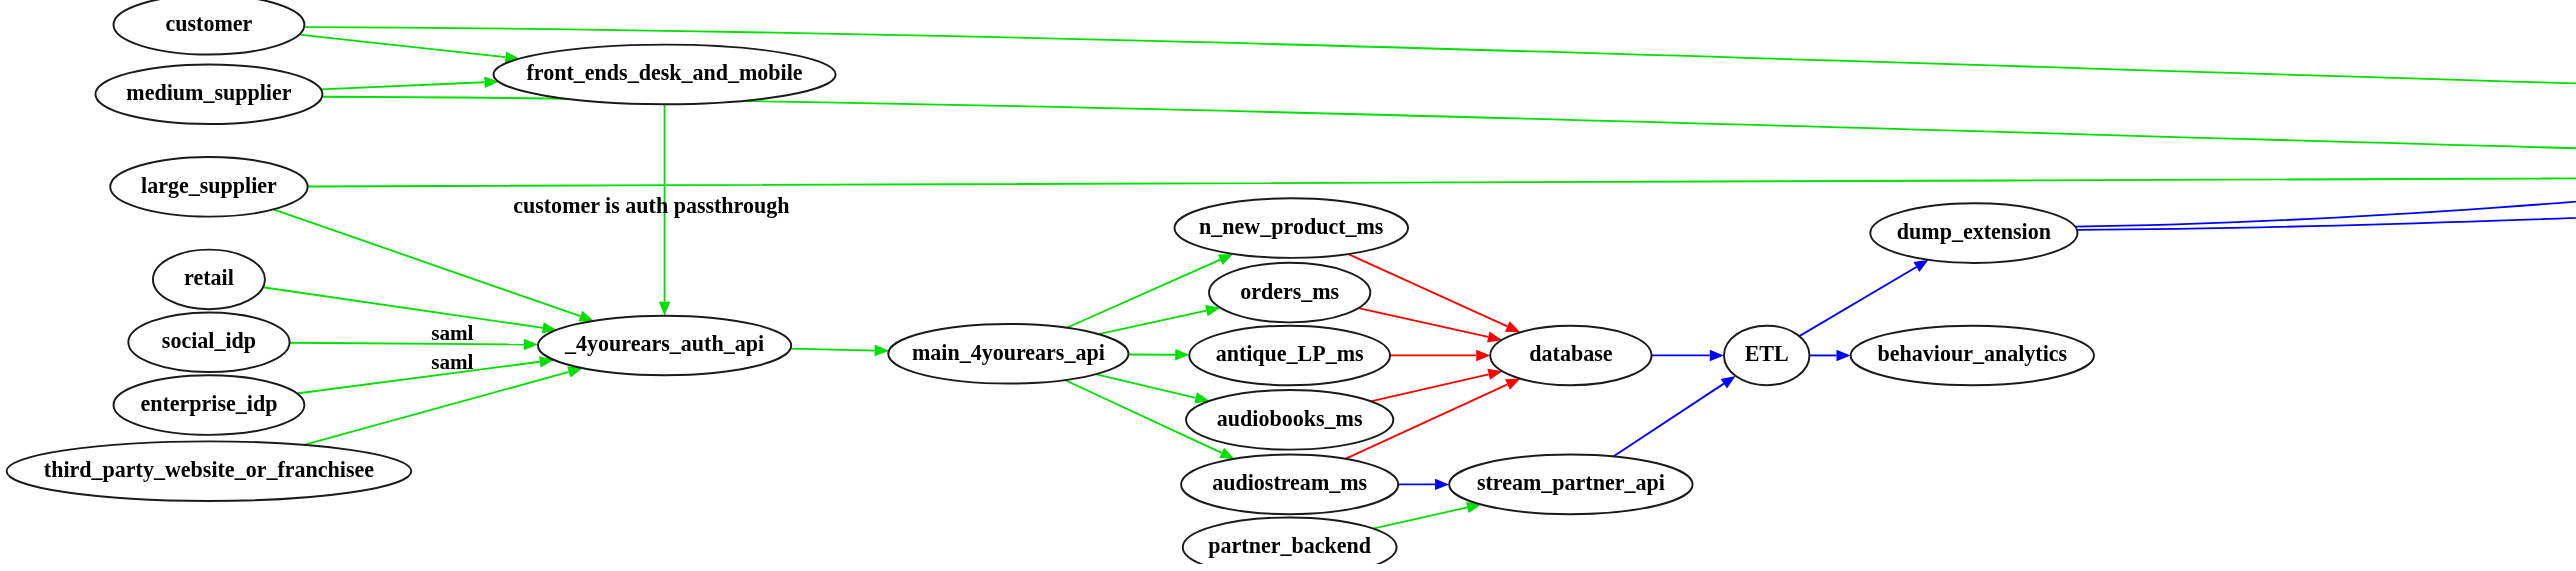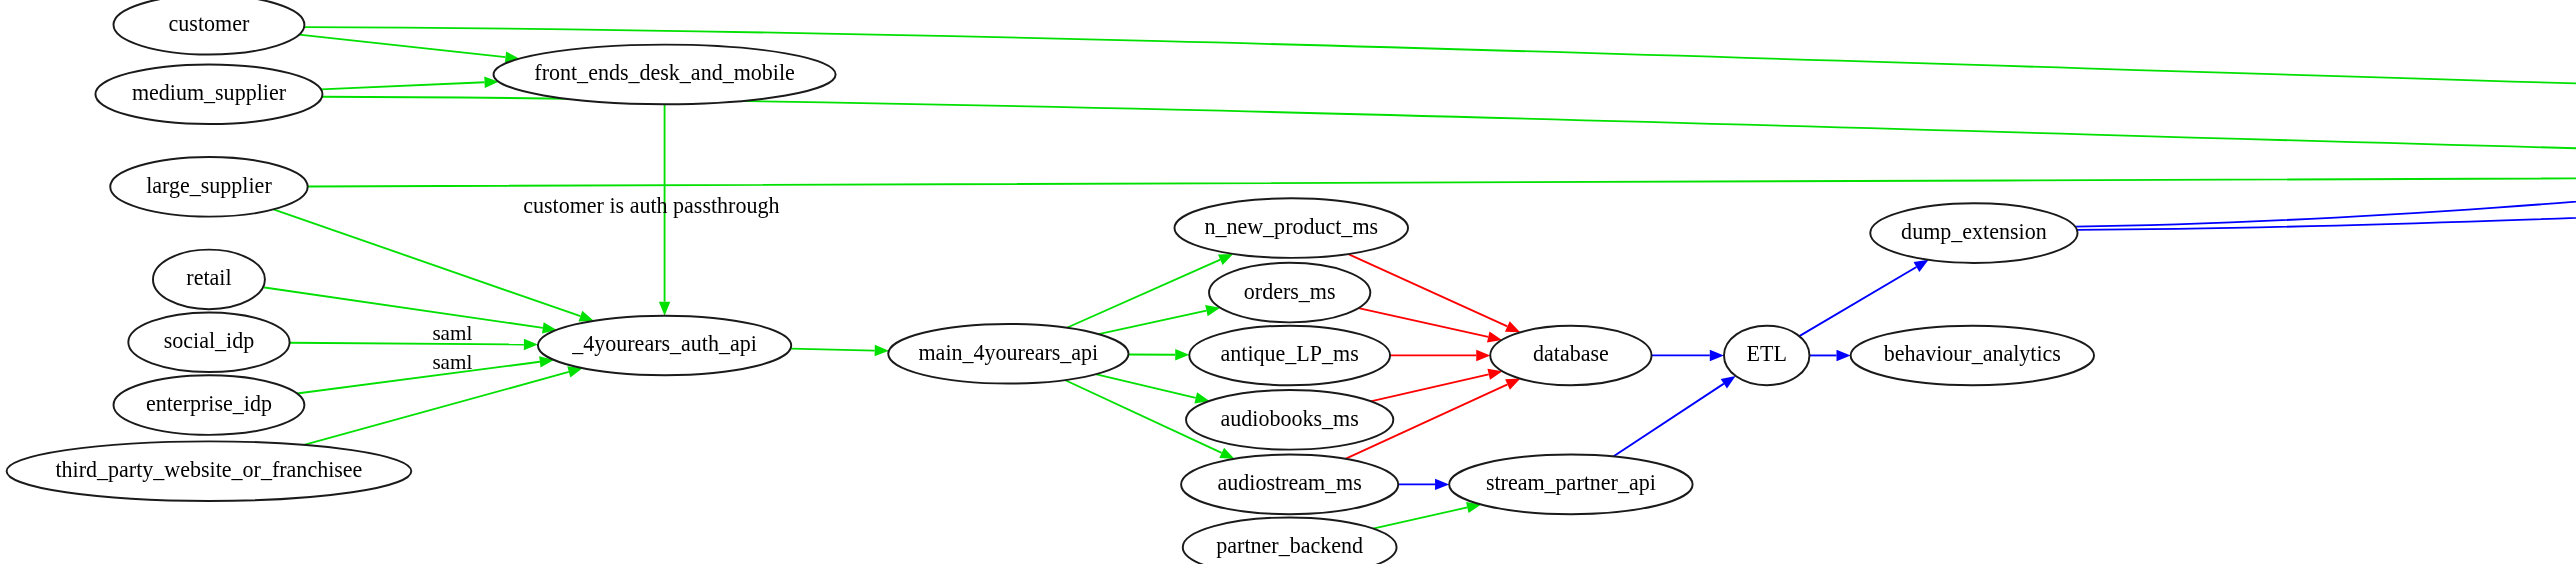--- a/index.html
+++ b/index.html
@@ -9,20 +9,21 @@
   }
   body {
     font-family: "Liberation Serif", "DejaVu Serif", serif;
   }
   #canvas-wrap {
     position: relative;
     width: 2576px;
     height: 564px;
     background: #ffffff;
     overflow: hidden;
+    font-weight: bold;
   }
   svg#graph {
     display: block;
     width: 2576px;
     height: 572px;
   }
   .node-ellipse {
     fill: #ffffff;
     stroke: #1a1a1a;
     stroke-width: 2.2;

